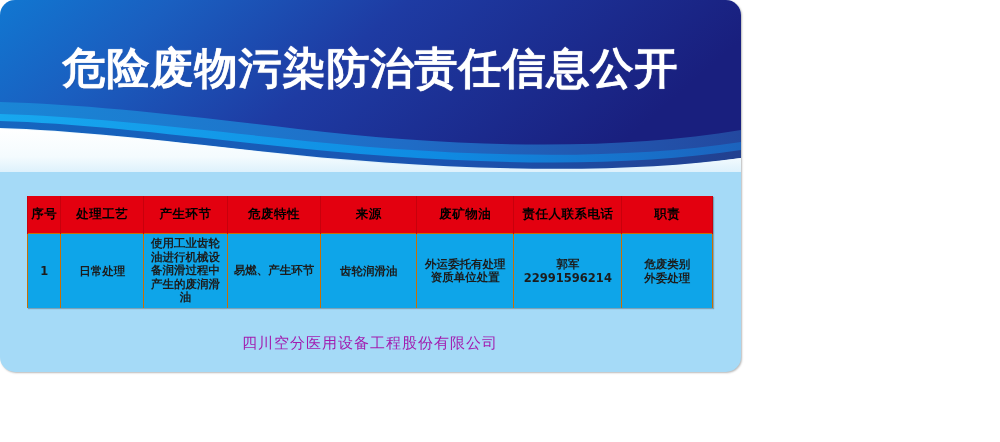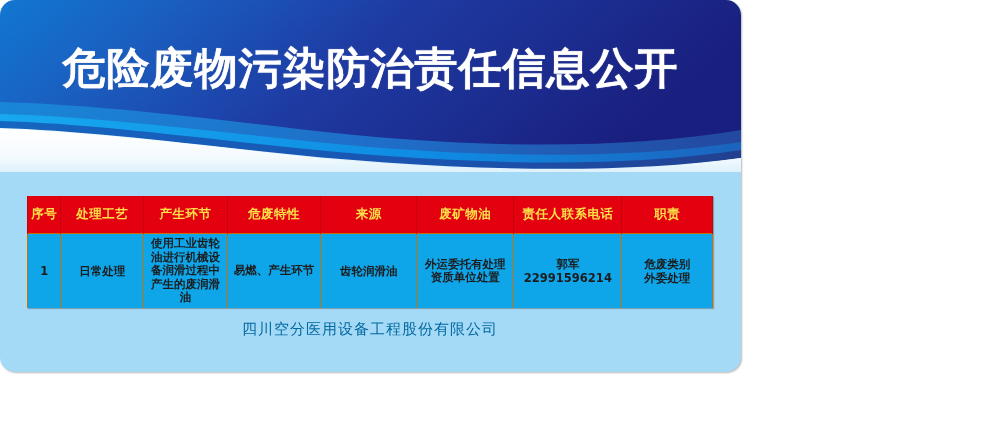--- a/index.html
+++ b/index.html
@@ -63,21 +63,21 @@
     position: absolute;
     left: 27px;
     top: 196px;
     width: 686px;
     border-collapse: collapse;
     table-layout: fixed;
     box-shadow: 1px 1px 1px rgba(0,0,0,0.25);
   }
   #waste-table th {
     background: #e3000f;
-    color: #fde047;
+    color: #000000;
     font-size: 12.5px;
     font-weight: bold;
     height: 37px;
     text-align: center;
     letter-spacing: 0.5px;
     border-left: 1px solid #c8000c;
     border-right: 1px solid #c8000c;
     padding: 0 2px;
     margin-left: 7px;
   }
@@ -103,25 +103,25 @@
   #waste-table .col-source   { width: 72px; }
   #waste-table .col-process  { width: 73px; }
   #waste-table .col-contact  { width: 81px; }
   #waste-table .col-duty     { width: 68px; }
 
   .cell-lines span { display: block; }
 
   #company-name {
     position: absolute;
     left: 27px;
-    top: 320px;
+    top: 334px;
     width: 686px;
     text-align: center;
     font-size: 15px;
-    color: #0369a1;
+    color: #a21caf;
     letter-spacing: 1px;
     font-weight: normal;
   }
 </style>
 </head>
 <body>
 
 <div id="poster">
 
   <div id="banner">

